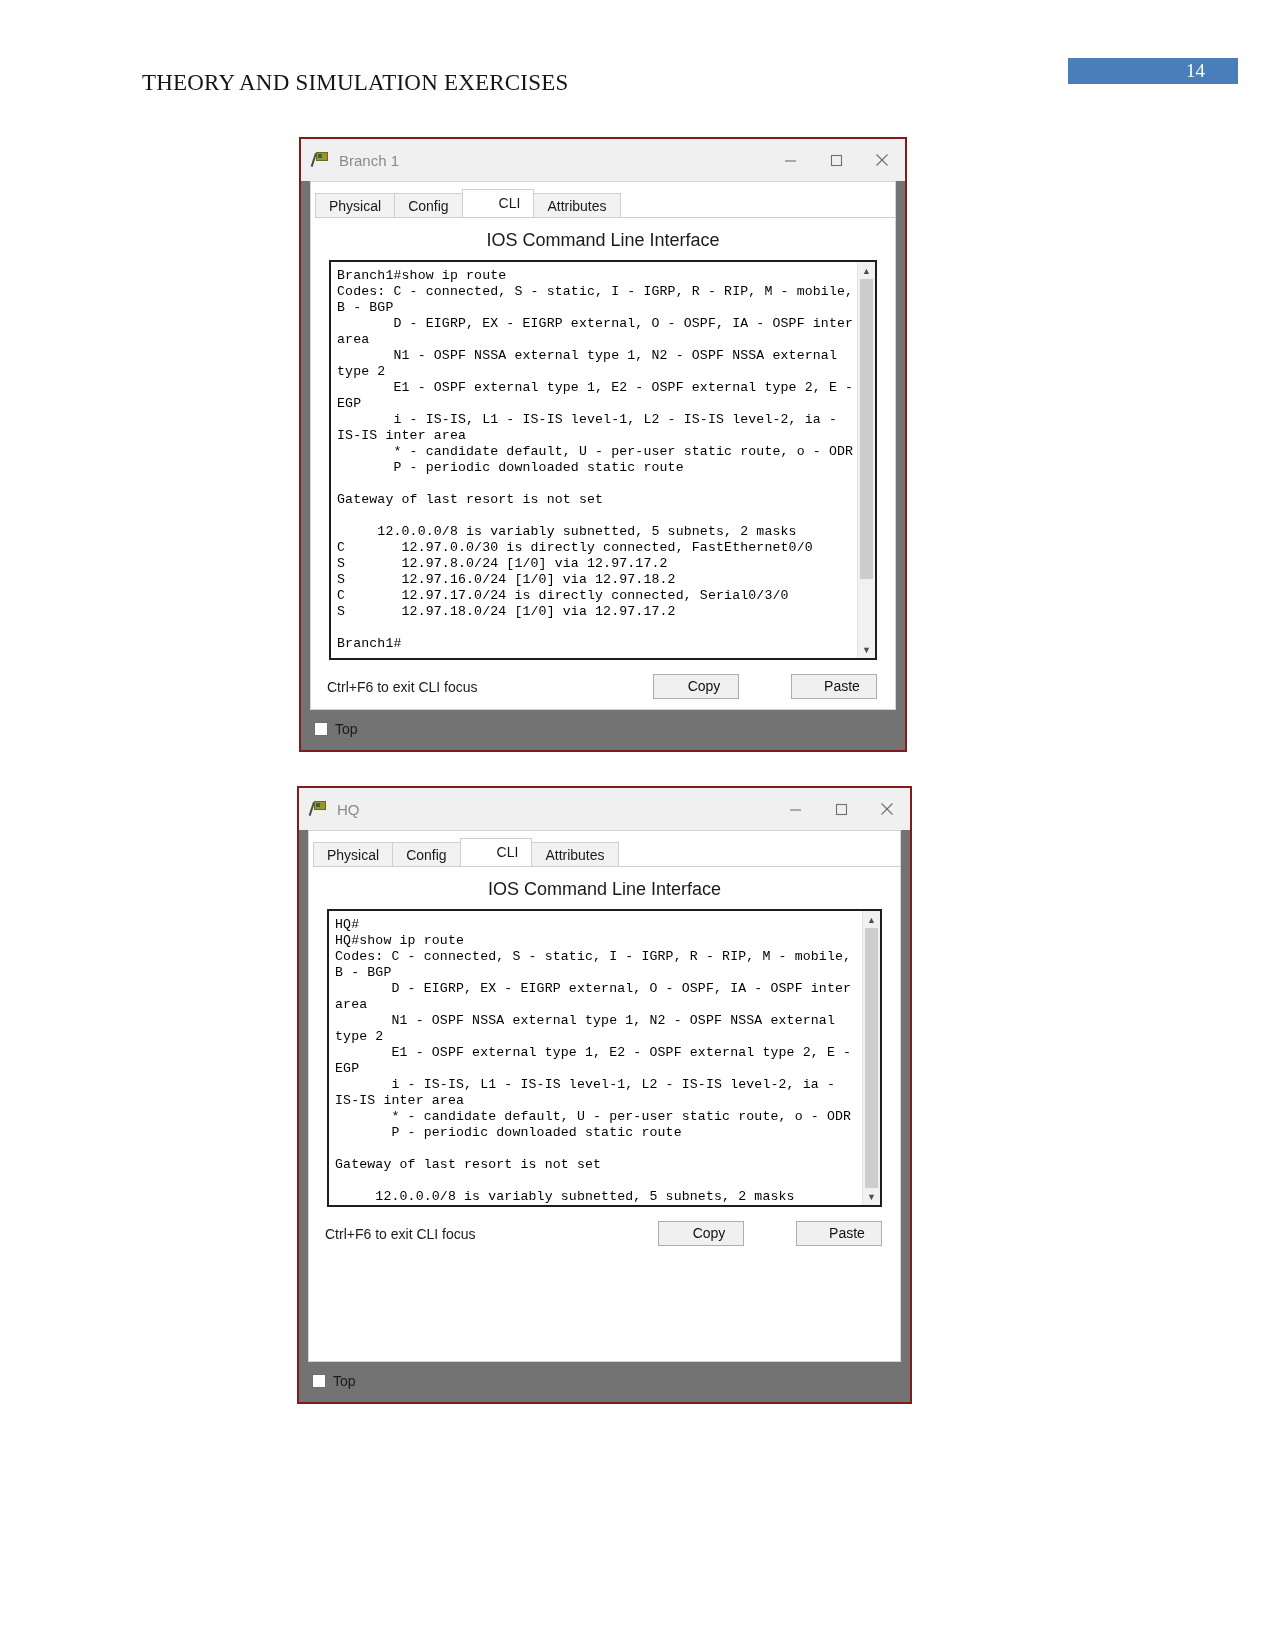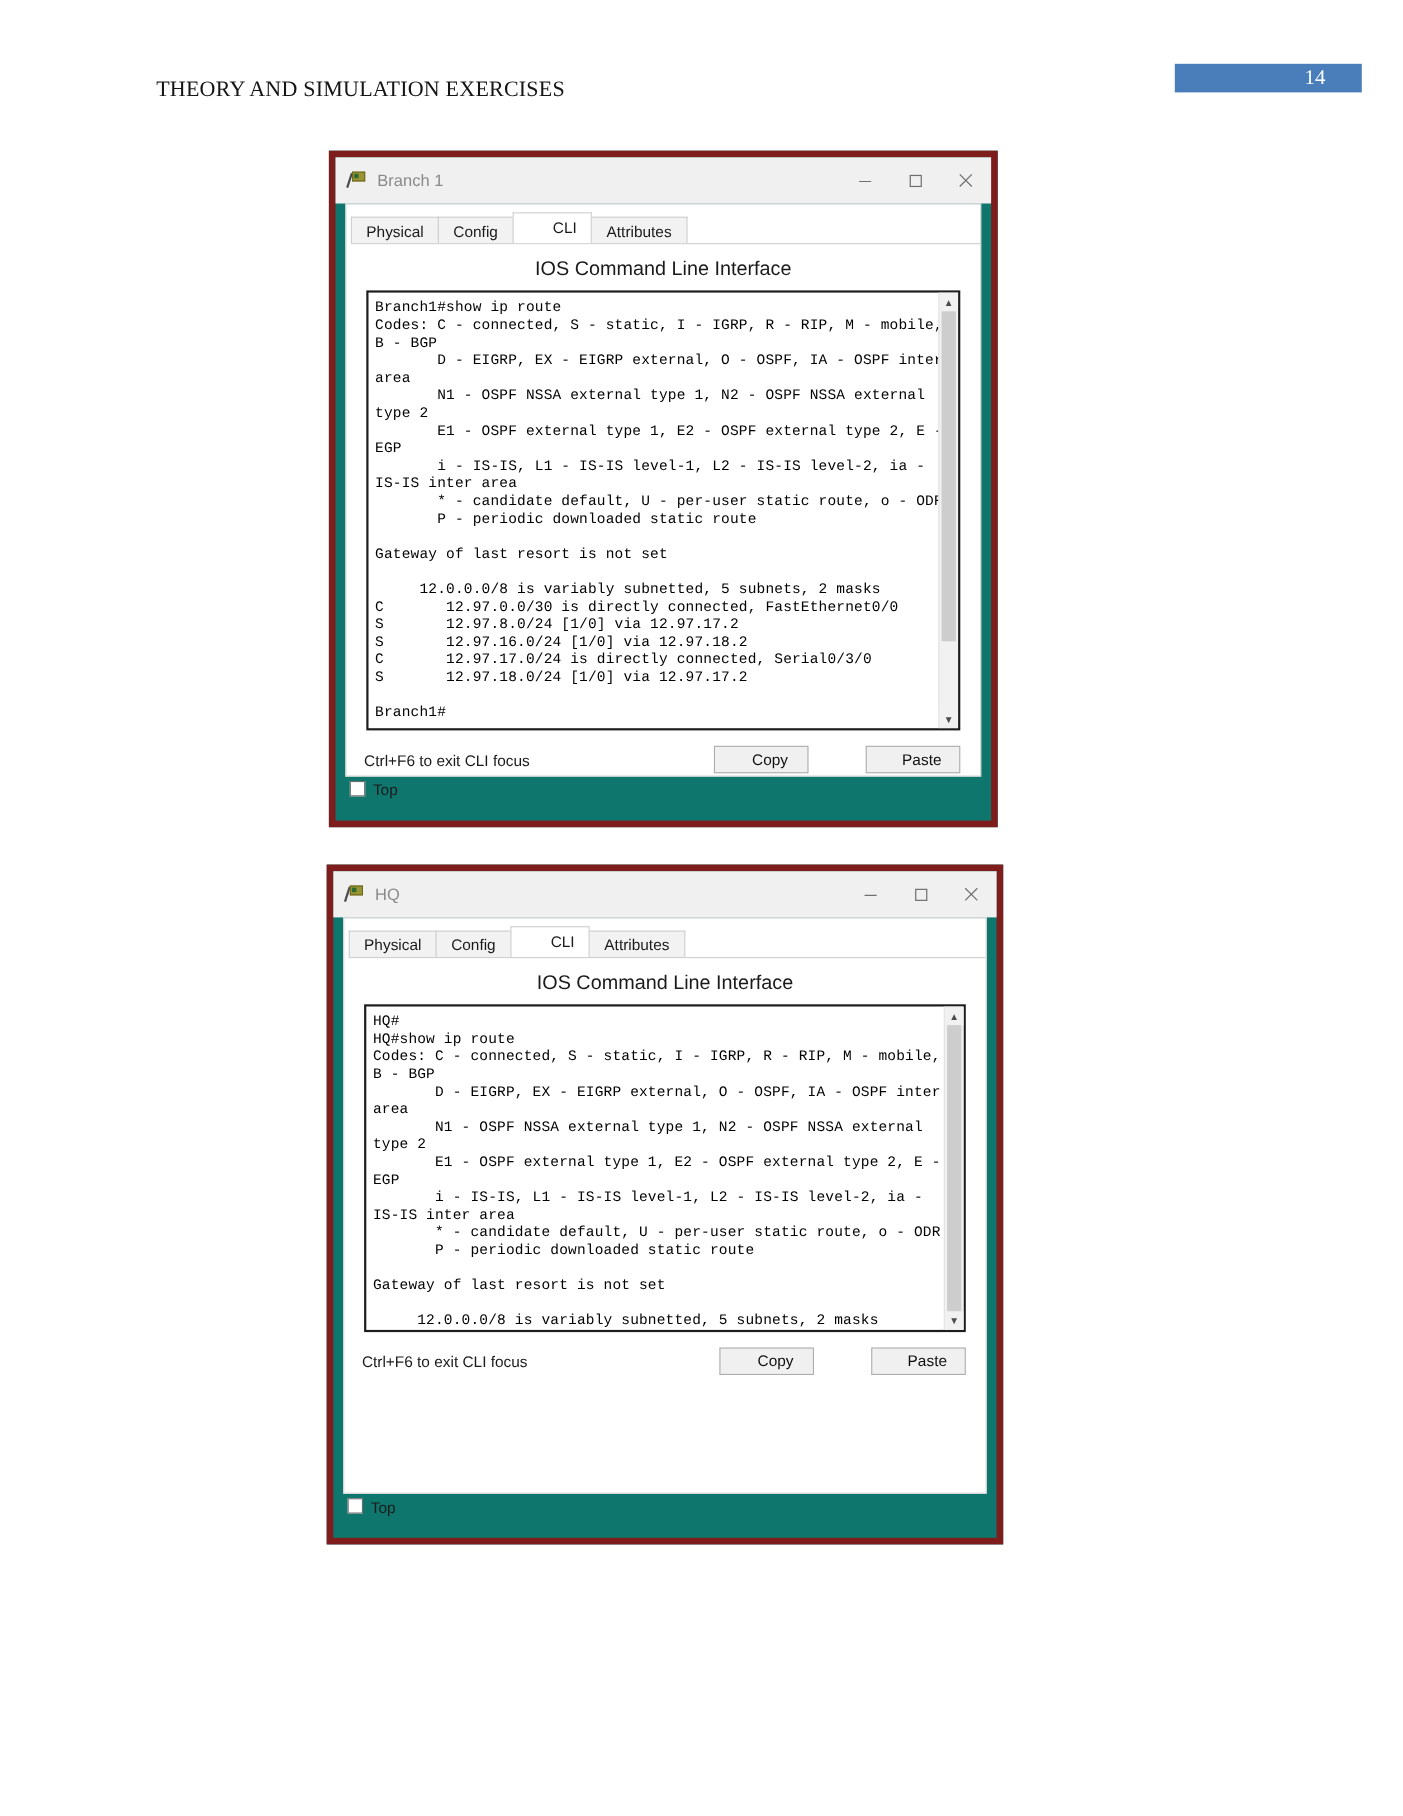--- a/index.html
+++ b/index.html
@@ -14,21 +14,21 @@
     font-family: "Liberation Sans", sans-serif;
     overflow: hidden;
   }
 
   
   .doc-title {
     position: absolute;
     left: 142px;
     top: 70px;
     font-family: "Liberation Serif", serif;
-    font-size: 20px;
+    font-size: 23px;
     letter-spacing: 0.2px;
     color: #151515;
     white-space: nowrap;
   }
   .page-badge {
     position: absolute;
     left: 1068px;
     top: 58px;
     width: 170px;
     height: 26px;
@@ -39,22 +39,22 @@
     display: flex;
     align-items: center;
     justify-content: flex-end;
     padding-right: 33px;
     box-sizing: border-box;
   }
 
   
   .pt-window {
     position: absolute;
-    background: #0f766e;
-    border: 6px solid #7f1d1d;
+    background: #737373;
+    border: 2px solid #7f1d1d;
     box-sizing: border-box;
   }
   .pt-titlebar {
     height: 42px;
     display: flex;
     align-items: center;
     padding: 0 0 0 12px;
     background: #f0f0f0;
     box-sizing: border-box;
   }
@@ -237,21 +237,21 @@
   }
 
   
   .pt-bottom {
     position: absolute;
     left: 9px;
     right: 14px;
     bottom: 6px;
     height: 30px;
     display: flex;
-    align-items: flex-start;
+    align-items: center;
     padding-left: 4px;
     box-sizing: border-box;
   }
   .pt-checkbox {
     width: 14px;
     height: 14px;
     border: 1px solid #6d6d6d;
     background: #ffffff;
     box-sizing: border-box;
     margin-right: 7px;

